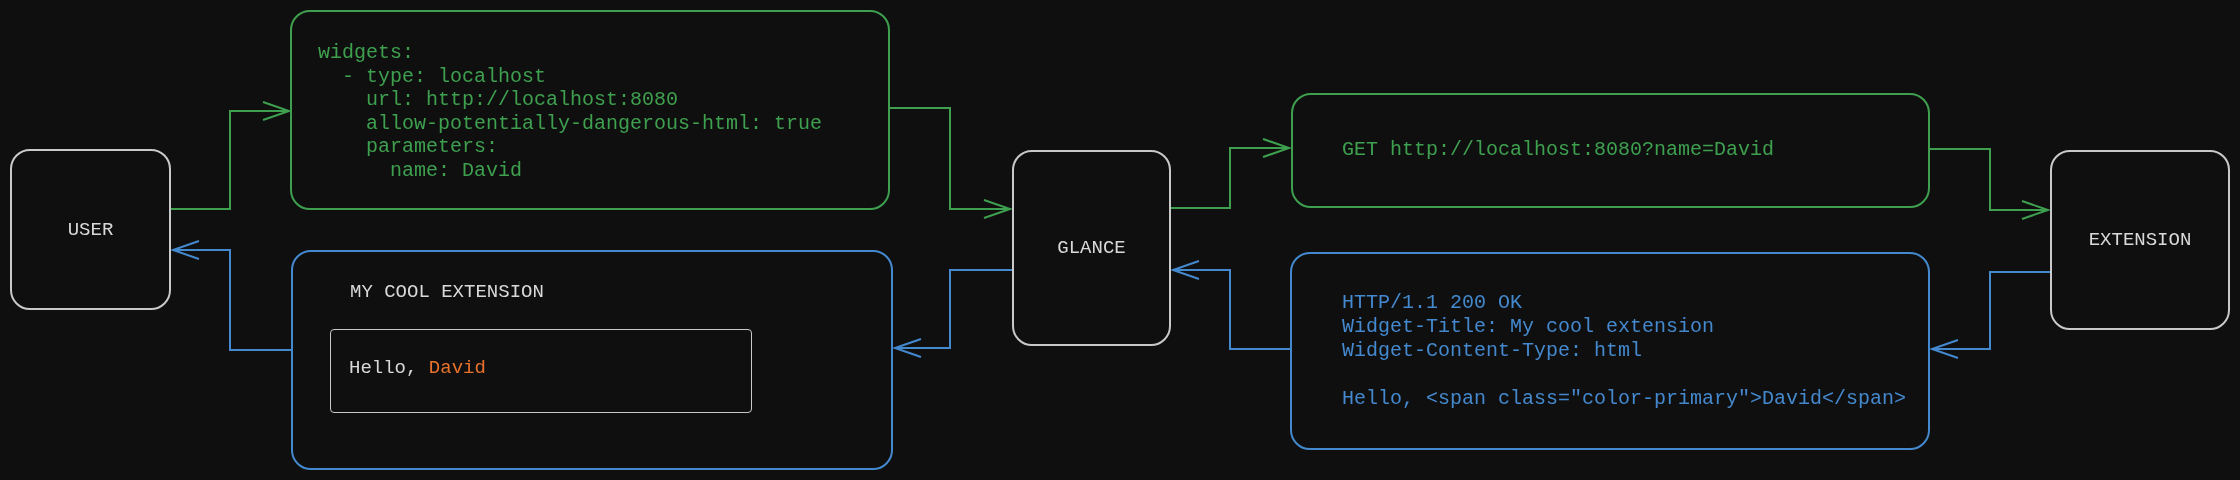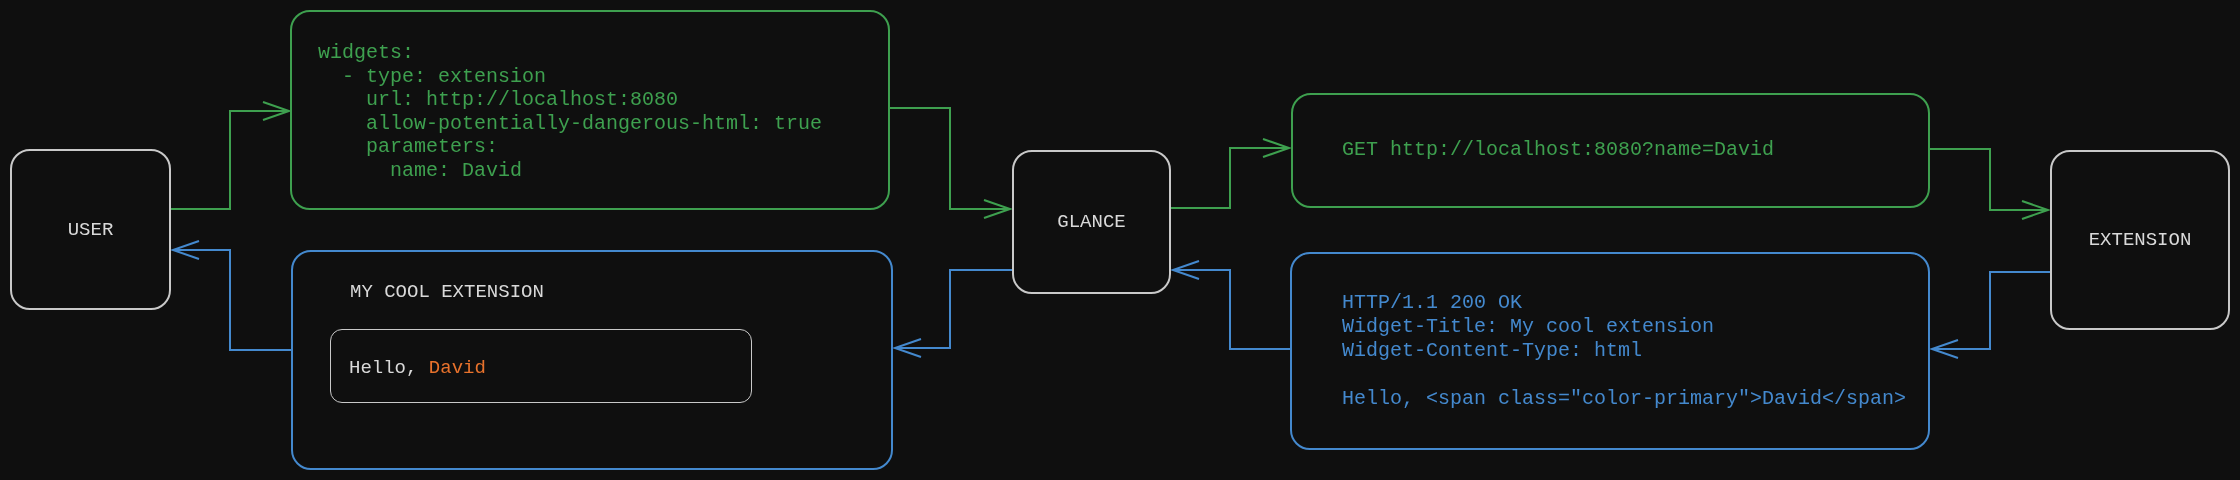--- a/index.html
+++ b/index.html
@@ -19,21 +19,21 @@
     position:absolute;
     border:2px solid var(--node_border);
     border-radius:20px;
     display:flex;align-items:center;justify-content:center;
     color:var(--white);
     font-size:19px;letter-spacing:0px;
     box-sizing:border-box;
     text-align:center;
   }
   .node-user{left:10px;top:149px;width:161px;height:161px;}
-  .node-glance{left:1012px;top:150px;width:159px;height:144px;}
+  .node-glance{left:1012px;top:150px;width:159px;height:196px;}
   .node-extension{left:2050px;top:150px;width:180px;height:180px;}
 
   .code-box{
     position:absolute;
     border-radius:20px;
     box-sizing:border-box;
     background:transparent;
     font-size:20px;
   }
   .code-box .code-line{white-space:pre;}
@@ -68,23 +68,23 @@
     border:2px solid var(--blue);
     border-radius:20px;
     box-sizing:border-box;
   }
   .widget-title{
     position:absolute;left:57px;top:28px;
     color:var(--white);
     font-size:19px;line-height:24px;white-space:pre;
   }
   .widget-preview{
-    position:absolute;left:37px;top:77px;width:422px;height:74px;
+    position:absolute;left:37px;top:77px;width:422px;height:84px;
     border:1.5px solid var(--node_border);
-    border-radius:12px;
+    border-radius:4px;
     box-sizing:border-box;
     color:var(--white);
     font-size:19px;
   }
   .widget-greeting{
     position:absolute;left:18px;top:26px;
     line-height:24px;white-space:pre;
   }
   .greeting-name{color:var(--orange);}
 </style>
@@ -135,21 +135,21 @@
   </div>
   <div class="node node-glance">
     <span>GLANCE</span>
   </div>
   <div class="node node-extension">
     <span>EXTENSION</span>
   </div>
 
   <div class="code-box config-box">
     <div class="code-line">widgets:</div>
-    <div class="code-line">  - type: extension</div>
+    <div class="code-line">  - type: localhost</div>
     <div class="code-line">    url: http://localhost:8080</div>
     <div class="code-line">    allow-potentially-dangerous-html: true</div>
     <div class="code-line">    parameters:</div>
     <div class="code-line">      name: David</div>
   </div>
 
   <div class="code-box request-box">
     <div class="code-line">GET http://localhost:8080?name=David</div>
   </div>
 

